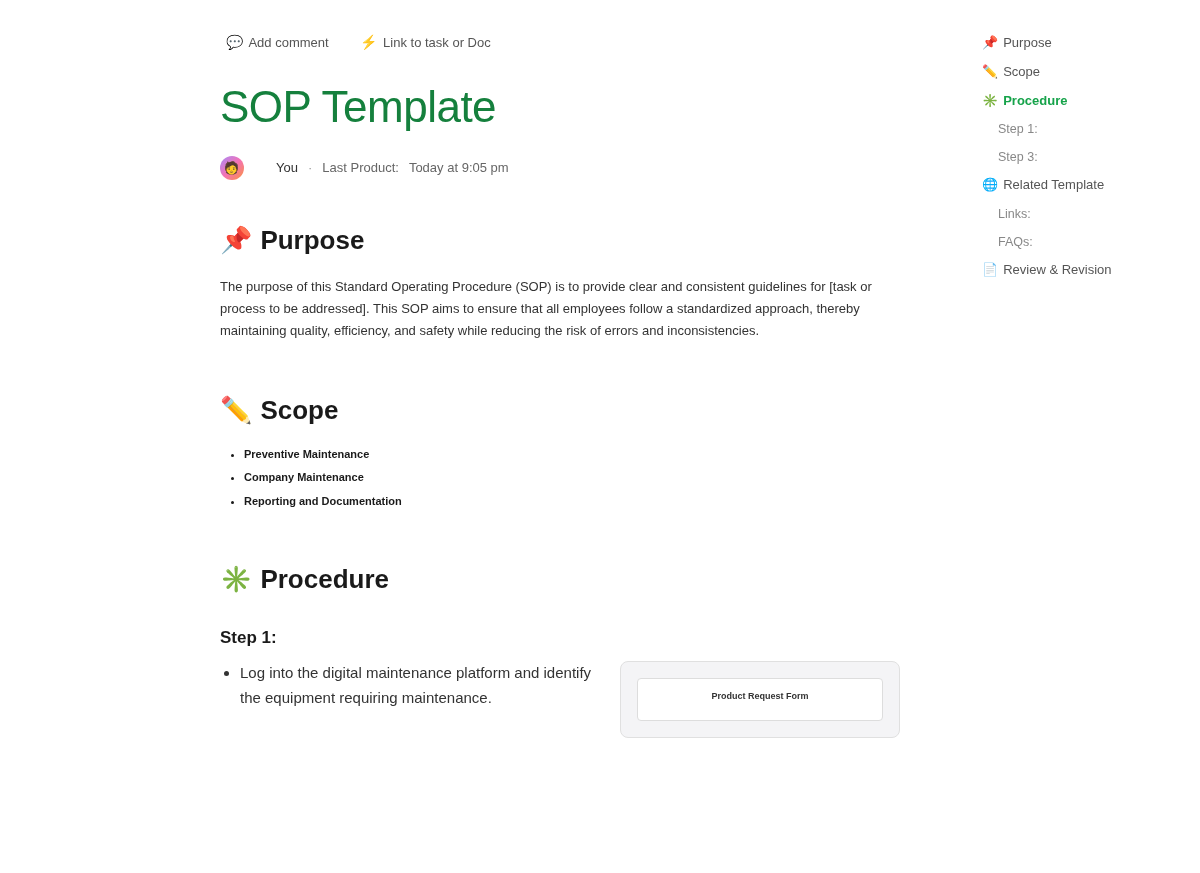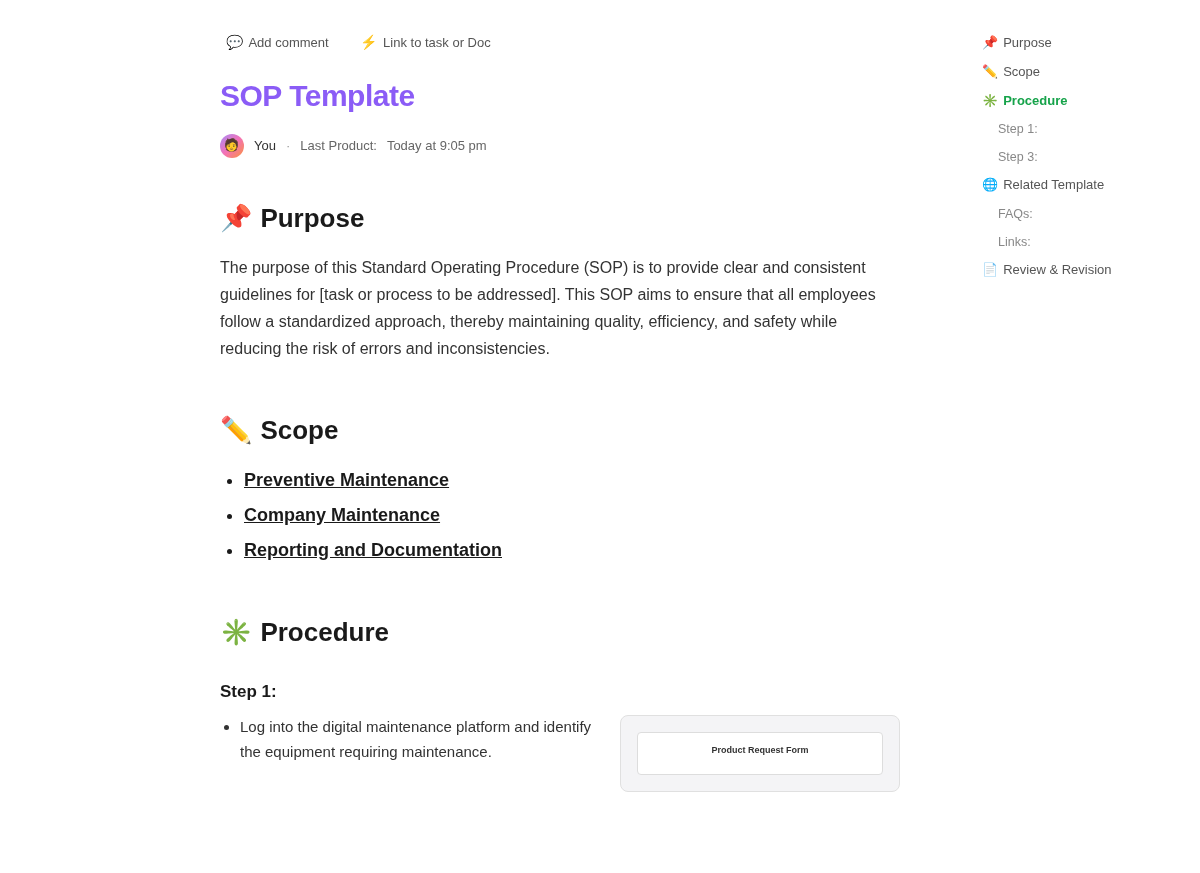--- a/index.html
+++ b/index.html
@@ -43,23 +43,23 @@
       border: none;
       padding: 4px 6px;
       border-radius: 4px;
     }
     .toolbar-icon {
       font-size: 14px;
     }
 
     
     .doc-title {
-      font-size: 30px;
-      font-weight: 700;
-      color: #8b5cf6;
+      font-size: 44px;
+      font-weight: 400;
+      color: #15803d;
       margin-bottom: 14px;
       letter-spacing: -0.5px;
     }
 
     
     .doc-meta {
       display: flex;
       align-items: center;
       gap: 10px;
       font-size: 13px;
@@ -69,54 +69,53 @@
     .avatar {
       width: 24px;
       height: 24px;
       border-radius: 50%;
       background: linear-gradient(135deg, #a78bfa, #f472b6, #fb923c);
       display: flex;
       align-items: center;
       justify-content: center;
       font-size: 12px;
     }
-    .meta-label { font-weight: 500; color: #333; }
+    .meta-label { font-weight: 500; color: #333; margin-left: 22px; }
     .meta-separator { color: #999; }
 
     
     .section {
       margin-bottom: 48px;
     }
     .section-heading {
       font-size: 26px;
       font-weight: 700;
       display: flex;
       align-items: center;
       gap: 8px;
       margin-bottom: 14px;
     }
     .section-emoji {
       font-size: 26px;
     }
     .section-text {
       color: #333;
       line-height: 1.7;
-      font-size: 16px;
+      font-size: 13px;
     }
 
     
     .scope-list {
       margin-top: 14px;
       padding-left: 24px;
     }
     .scope-list li {
       margin-bottom: 6px;
       font-weight: 700;
-      font-size: 18px;
-      text-decoration: underline;
+      font-size: 11px;
     }
 
     
     .step-heading {
       font-size: 17px;
       font-weight: 700;
       margin-top: 24px;
       margin-bottom: 10px;
     }
     .step-content {
@@ -278,24 +277,24 @@
       <span>Step 1:</span>
     </div>
     <div class="toc-item indented">
       <span>Step 3:</span>
     </div>
     <div class="toc-item">
       <span class="toc-emoji">🌐</span>
       <span>Related Template</span>
     </div>
     <div class="toc-item indented">
+      <span>Links:</span>
+    </div>
+    <div class="toc-item indented">
       <span>FAQs:</span>
-    </div>
-    <div class="toc-item indented">
-      <span>Links:</span>
     </div>
     <div class="toc-item">
       <span class="toc-emoji">📄</span>
       <span>Review &amp; Revision</span>
     </div>
   </div>
 
 </div>
 
 </body></html>

